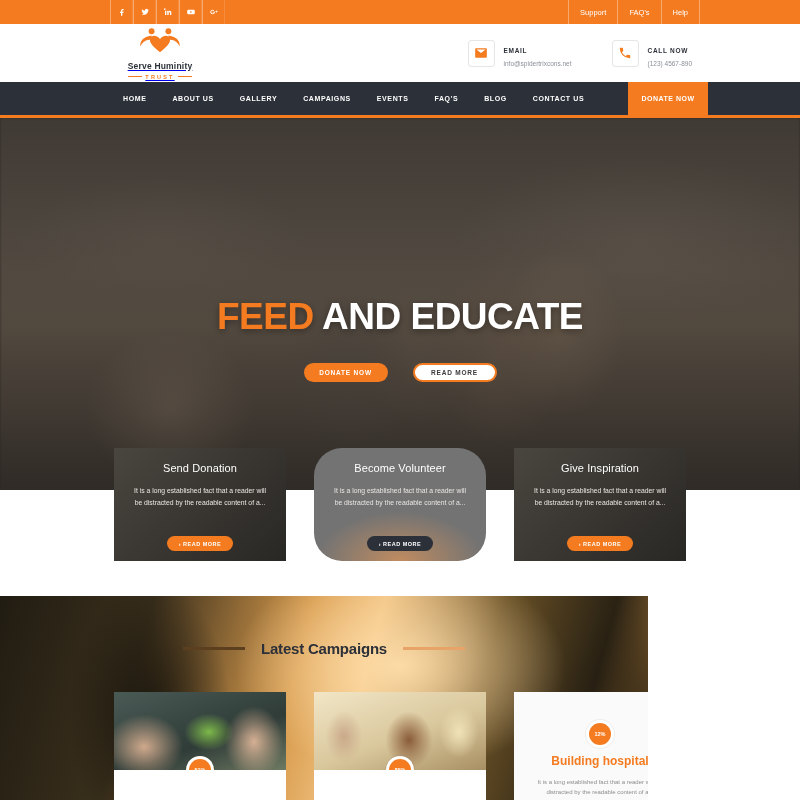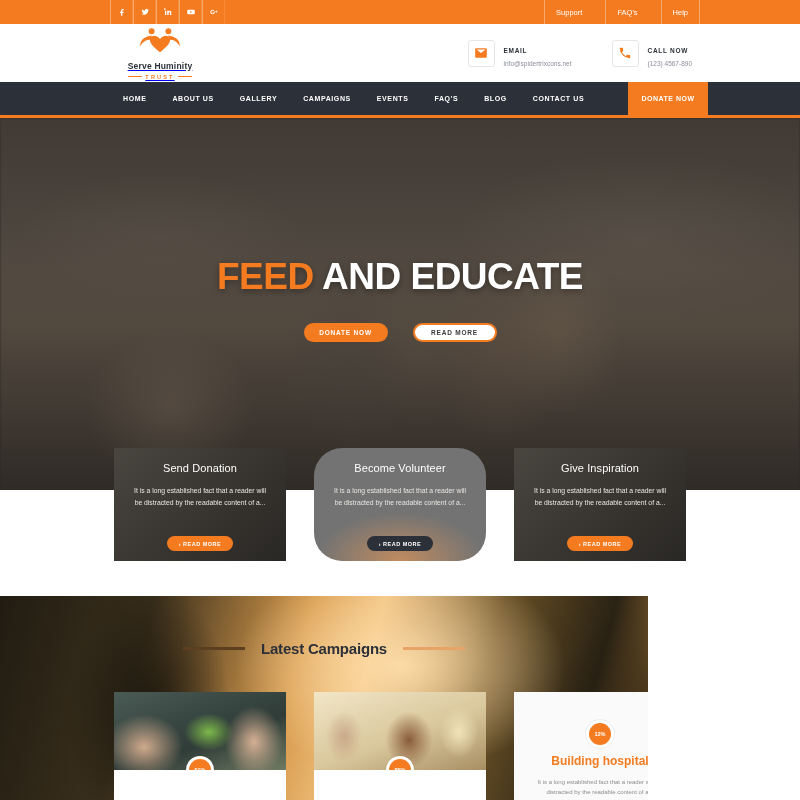--- a/index.html
+++ b/index.html
@@ -21,21 +21,21 @@
   .social a {
     width:23px; display:flex; align-items:center; justify-content:center;
     color:#fff; font-size:8px; text-decoration:none;
     border-left:1px solid rgba(255,255,255,.35);
     border-right:1px solid rgba(255,255,255,.12);
     font-weight:bold;
   }
   .social a:first-child { border-left:1px solid rgba(255,255,255,.35); }
   .social svg { width:8px; height:8px; fill:#fff; }
   .topbar .spacer { flex:1; }
-  .toplinks { display:flex;gap:12px; }
+  .toplinks { display:flex; }
   .toplinks a {
     display:flex; align-items:center; padding:0 11px; color:#fff;
     font-size:7.5px; text-decoration:none;
     border-left:1px solid rgba(255,255,255,.35);
   }
   .toplinks a:last-child { border-right:1px solid rgba(255,255,255,.35); }
   .topbar .pad-r { width:100px; }
 
   
   .header {
@@ -101,21 +101,21 @@
   .hero-dark {
     position:absolute; inset:0;
     background:linear-gradient(180deg, rgba(28,26,24,.55) 0%, rgba(28,26,24,.48) 40%, rgba(28,26,24,.62) 100%);
   }
   .hero-inner {
     position:absolute; inset:0; display:flex; flex-direction:column;
     align-items:center; justify-content:flex-start; padding-top:140px;
   }
   .hero-title {
     font-size:37px; font-weight:bold; letter-spacing:-.5px; color:#fff;
-    line-height:1; text-shadow:0 2px 6px rgba(0,0,0,.35);
+    line-height:1; text-shadow:0 2px 6px rgba(0,0,0,.35);margin-top:40px;
   }
   .hero-title .o { color:#f47b20; }
   .hero-sub {
     margin-top:16px; text-align:center; color:#f1ece7; font-size:9px;
     line-height:1.65; max-width:330px; font-weight:600;
     text-shadow:0 1px 4px rgba(0,0,0,.4);
   }
   .hero-btns { margin-top:28px; display:flex; gap:25px; }
   .btn-fill, .btn-out {
     font-size:6.5px; font-weight:bold; letter-spacing:.8px; text-decoration:none;

